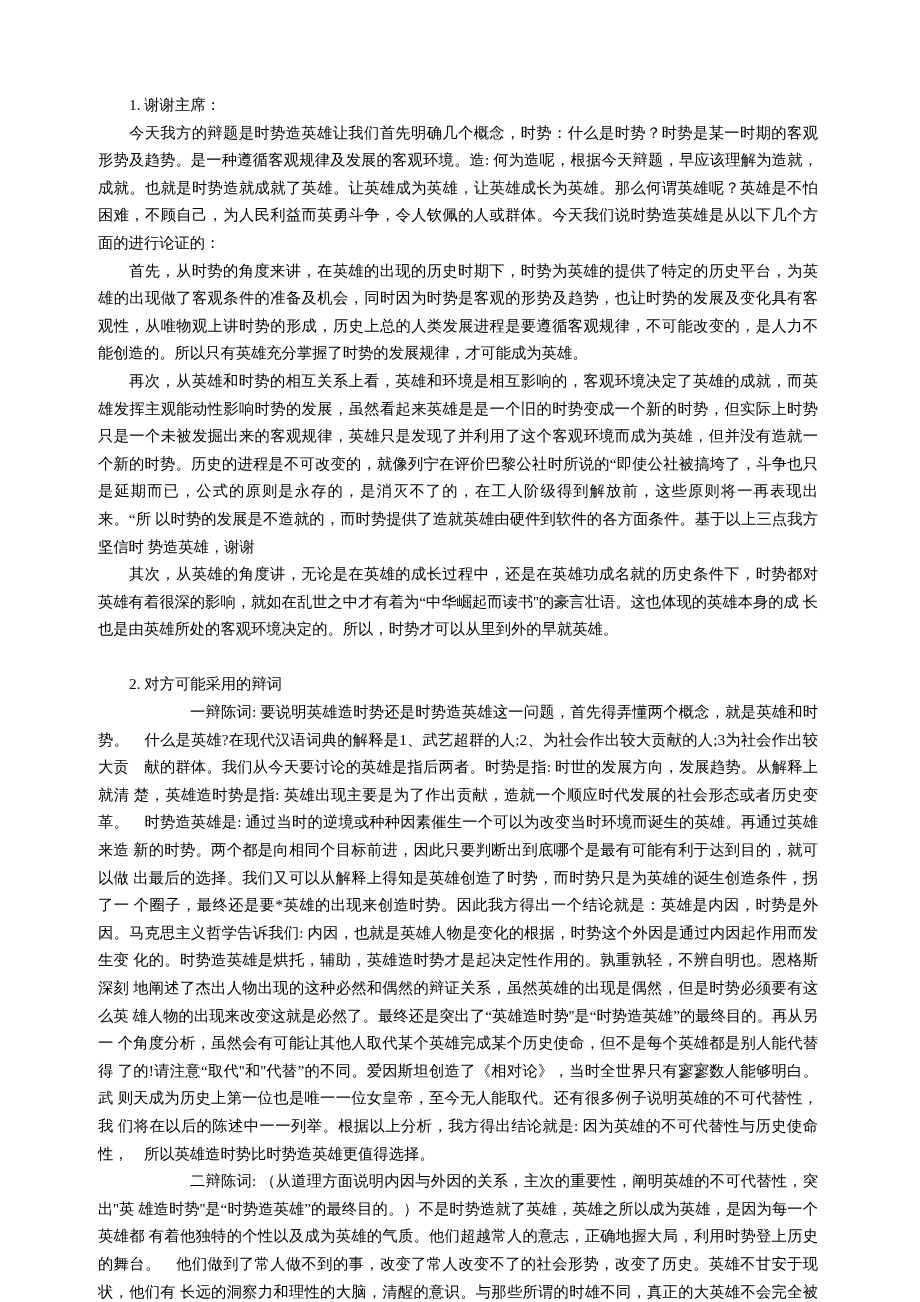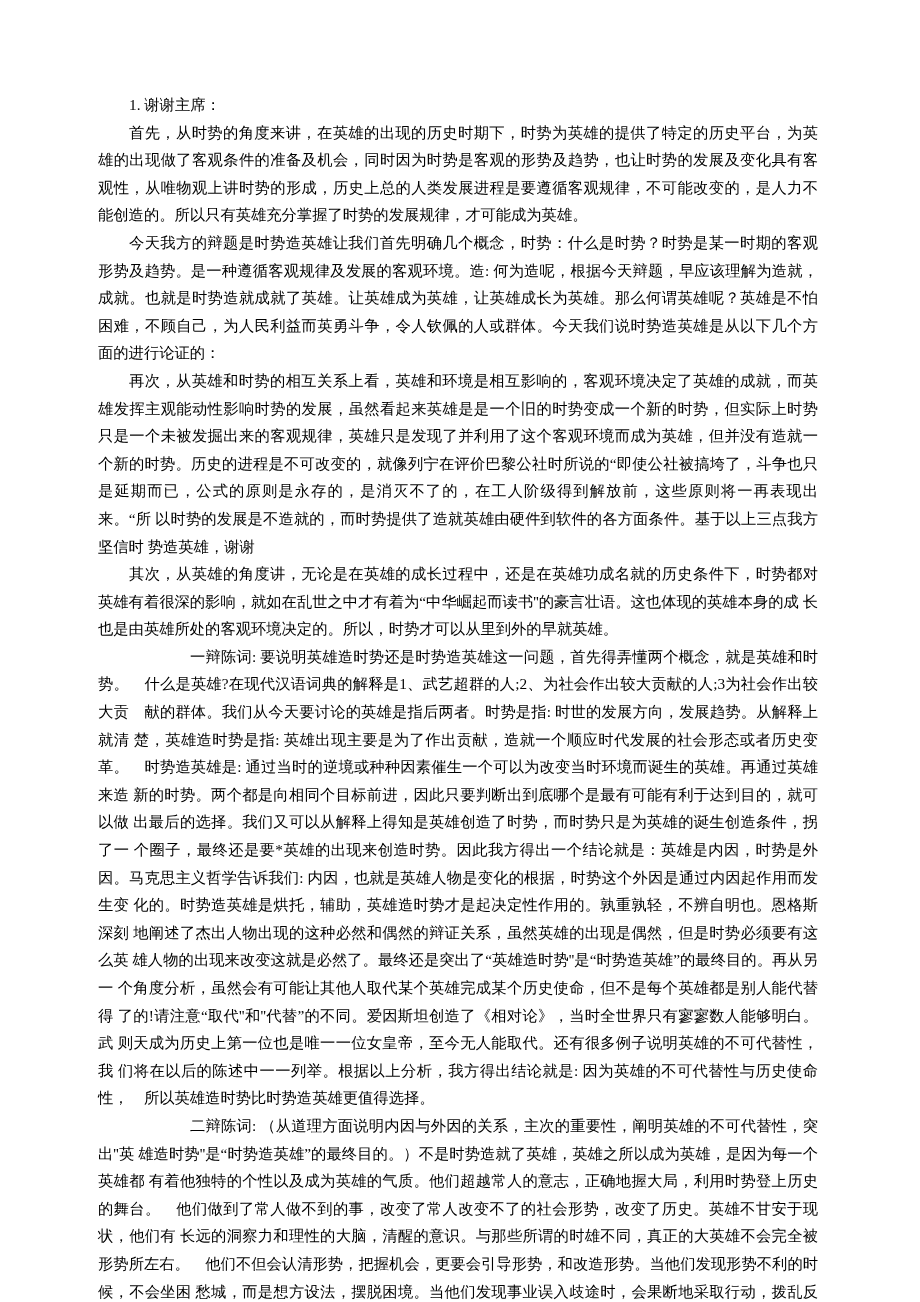--- a/index.html
+++ b/index.html
@@ -46,27 +46,28 @@
   }
 </style>
 </head>
 <body>
 
 <div class="page">
   <div class="doc">
 
     <p class="heading">1. 谢谢主席：</p>
 
+    <p class="para-indent2">今天我方的辩题是时势造英雄让我们首先明确几个概念，时势：什么是时势？时势是某一时期的客观 形势及趋势。是一种遵循客观规律及发展的客观环境。造: 何为造呢，根据今天辩题，早应该理解为造就， 成就。也就是时势造就成就了英雄。让英雄成为英雄，让英雄成长为英雄。那么何谓英雄呢？英雄是不怕 困难，不顾自己，为人民利益而英勇斗争，令人钦佩的人或群体。今天我们说时势造英雄是从以下几个方 面的进行论证的：</p>
+
     <p class="para-indent2">首先，从时势的角度来讲，在英雄的出现的历史时期下，时势为英雄的提供了特定的历史平台，为英 雄的出现做了客观条件的准备及机会，同时因为时势是客观的形势及趋势，也让时势的发展及变化具有客 观性，从唯物观上讲时势的形成，历史上总的人类发展进程是要遵循客观规律，不可能改变的，是人力不 能创造的。所以只有英雄充分掌握了时势的发展规律，才可能成为英雄。</p>
-
-    <p class="para-indent2">今天我方的辩题是时势造英雄让我们首先明确几个概念，时势：什么是时势？时势是某一时期的客观 形势及趋势。是一种遵循客观规律及发展的客观环境。造: 何为造呢，根据今天辩题，早应该理解为造就， 成就。也就是时势造就成就了英雄。让英雄成为英雄，让英雄成长为英雄。那么何谓英雄呢？英雄是不怕 困难，不顾自己，为人民利益而英勇斗争，令人钦佩的人或群体。今天我们说时势造英雄是从以下几个方 面的进行论证的：</p>
 
     <p class="para-indent2">再次，从英雄和时势的相互关系上看，英雄和环境是相互影响的，客观环境决定了英雄的成就，而英 雄发挥主观能动性影响时势的发展，虽然看起来英雄是是一个旧的时势变成一个新的时势，但实际上时势 只是一个未被发掘出来的客观规律，英雄只是发现了并利用了这个客观环境而成为英雄，但并没有造就一 个新的时势。历史的进程是不可改变的，就像列宁在评价巴黎公社时所说的“即使公社被搞垮了，斗争也只 是延期而已，公式的原则是永存的，是消灭不了的，在工人阶级得到解放前，这些原则将一再表现出来。“所 以时势的发展是不造就的，而时势提供了造就英雄由硬件到软件的各方面条件。基于以上三点我方坚信时 势造英雄，谢谢</p>
 
     <p class="para-indent2">其次，从英雄的角度讲，无论是在英雄的成长过程中，还是在英雄功成名就的历史条件下，时势都对 英雄有着很深的影响，就如在乱世之中才有着为“中华崛起而读书''的豪言壮语。这也体现的英雄本身的成 长也是由英雄所处的客观环境决定的。所以，时势才可以从里到外的早就英雄。</p>
 
+    <p class="heading gap-above">2. 对方可能采用的辩词</p>
 
     <p class="para-indent6">一辩陈词: 要说明英雄造时势还是时势造英雄这一问题，首先得弄懂两个概念，就是英雄和时势。　什么是英雄?在现代汉语词典的解释是1、武艺超群的人;2、为社会作出较大贡献的人;3为社会作出较大贡　献的群体。我们从今天要讨论的英雄是指后两者。时势是指: 时世的发展方向，发展趋势。从解释上就清 楚，英雄造时势是指: 英雄出现主要是为了作出贡献，造就一个顺应时代发展的社会形态或者历史变革。　时势造英雄是: 通过当时的逆境或种种因素催生一个可以为改变当时环境而诞生的英雄。再通过英雄来造 新的时势。两个都是向相同个目标前进，因此只要判断出到底哪个是最有可能有利于达到目的，就可以做 出最后的选择。我们又可以从解释上得知是英雄创造了时势，而时势只是为英雄的诞生创造条件，拐了一 个圈子，最终还是要*英雄的出现来创造时势。因此我方得出一个结论就是：英雄是内因，时势是外因。马克思主义哲学告诉我们: 内因，也就是英雄人物是变化的根据，时势这个外因是通过内因起作用而发生变 化的。时势造英雄是烘托，辅助，英雄造时势才是起决定性作用的。孰重孰轻，不辨自明也。恩格斯深刻 地阐述了杰出人物出现的这种必然和偶然的辩证关系，虽然英雄的出现是偶然，但是时势必须要有这么英 雄人物的出现来改变这就是必然了。最终还是突出了“英雄造时势''是“时势造英雄”的最终目的。再从另一 个角度分析，虽然会有可能让其他人取代某个英雄完成某个历史使命，但不是每个英雄都是别人能代替得 了的!请注意“取代''和''代替”的不同。爱因斯坦创造了《相对论》，当时全世界只有寥寥数人能够明白。武 则天成为历史上第一位也是唯一一位女皇帝，至今无人能取代。还有很多例子说明英雄的不可代替性，我 们将在以后的陈述中一一列举。根据以上分析，我方得出结论就是: 因为英雄的不可代替性与历史使命性，　所以英雄造时势比时势造英雄更值得选择。</p>
 
     <p class="para-indent6">二辩陈词: （从道理方面说明内因与外因的关系，主次的重要性，阐明英雄的不可代替性，突出''英 雄造时势''是“时势造英雄”的最终目的。）不是时势造就了英雄，英雄之所以成为英雄，是因为每一个英雄都 有着他独特的个性以及成为英雄的气质。他们超越常人的意志，正确地握大局，利用时势登上历史的舞台。　他们做到了常人做不到的事，改变了常人改变不了的社会形势，改变了历史。英雄不甘安于现状，他们有 长远的洞察力和理性的大脑，清醒的意识。与那些所谓的时雄不同，真正的大英雄不会完全被形势所左右。　他们不但会认清形势，把握机会，更要会引导形势，和改造形势。当他们发现形势不利的时候，不会坐困 愁城，而是想方设法，摆脱困境。当他们发现事业误入歧途时，会果断地采取行动，拨乱反正，把事业带 上正确的道路。毛泽东在红军第五次反围剿失败，被蒋介石数十万大兵重重包围的时候，果断地站出来，　重新接掌红军指挥权。红军四渡赤水，采用声东击西，飘忽不定的战术，迷惑敌军，从而掌握了主动。最 后，红军摆脱了围困，完成了长征，建立了西北根据地。正是由于毛泽东表现出了卓越的战争指挥艺术并 得到红军将领们（都</p>
 
   </div>
 </div>
 
 </body></html>

